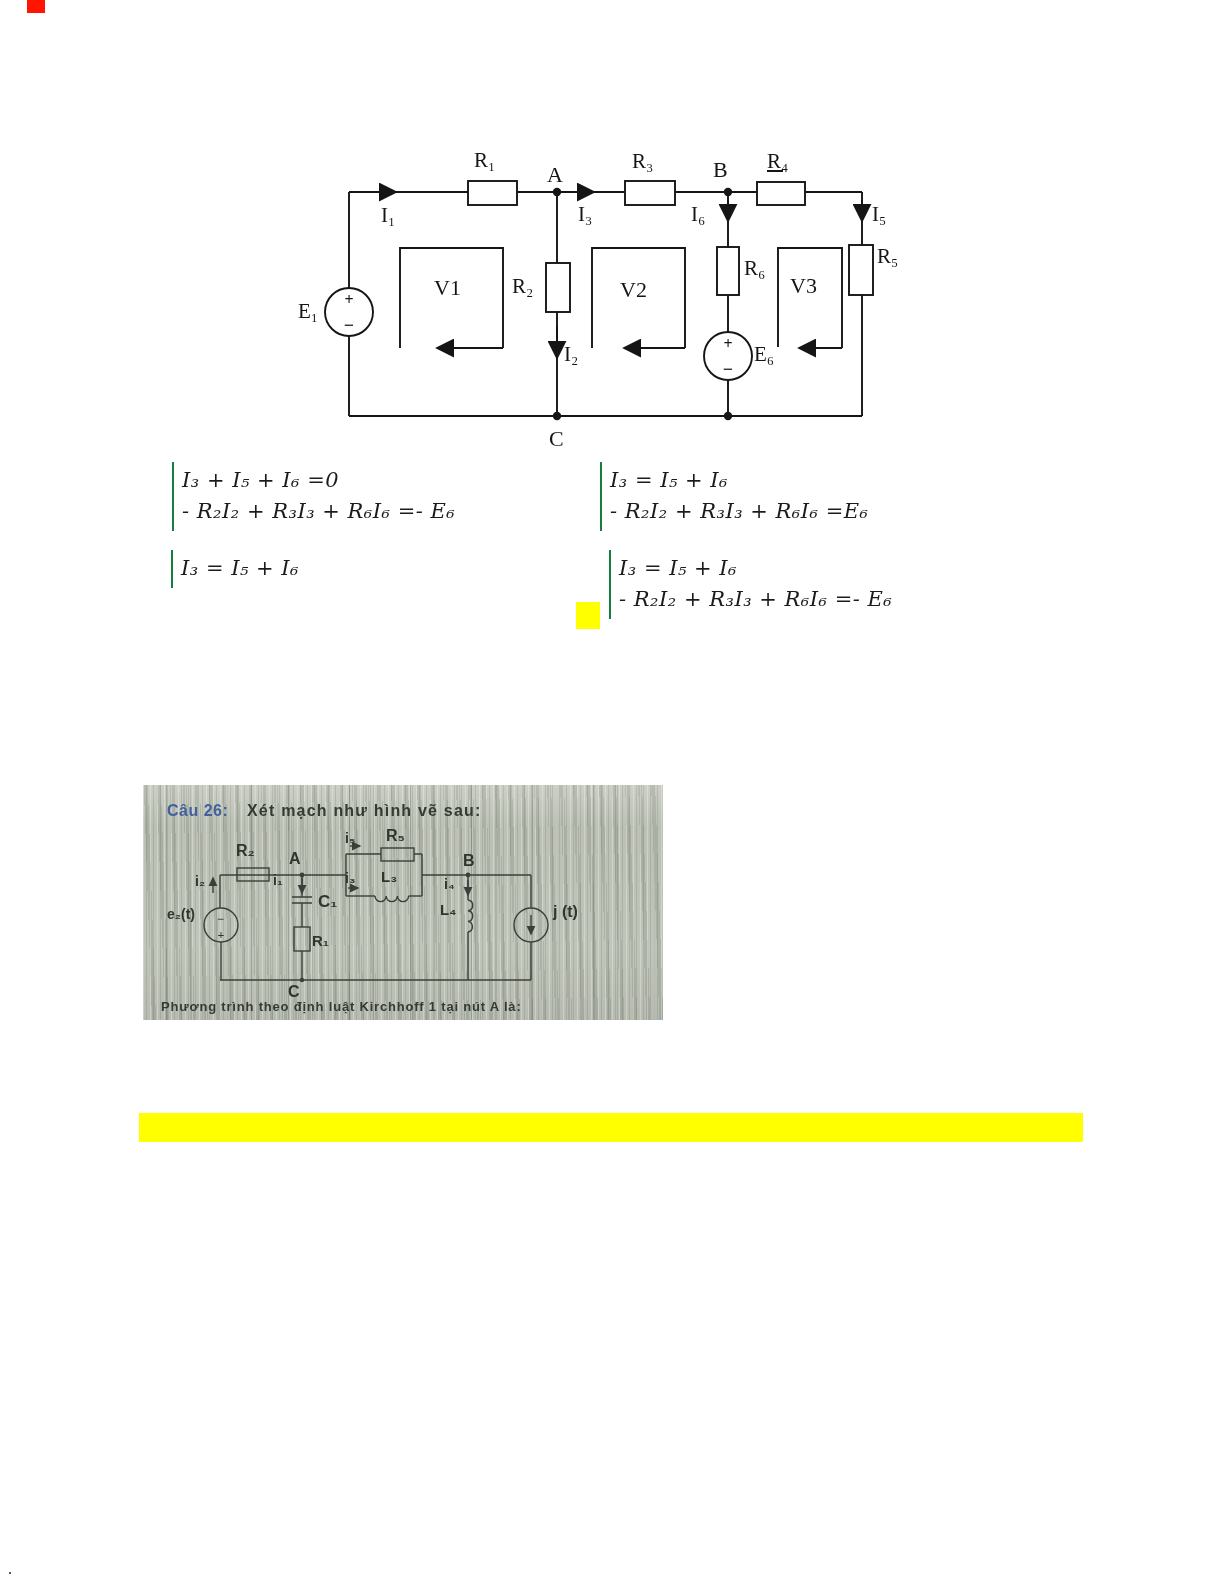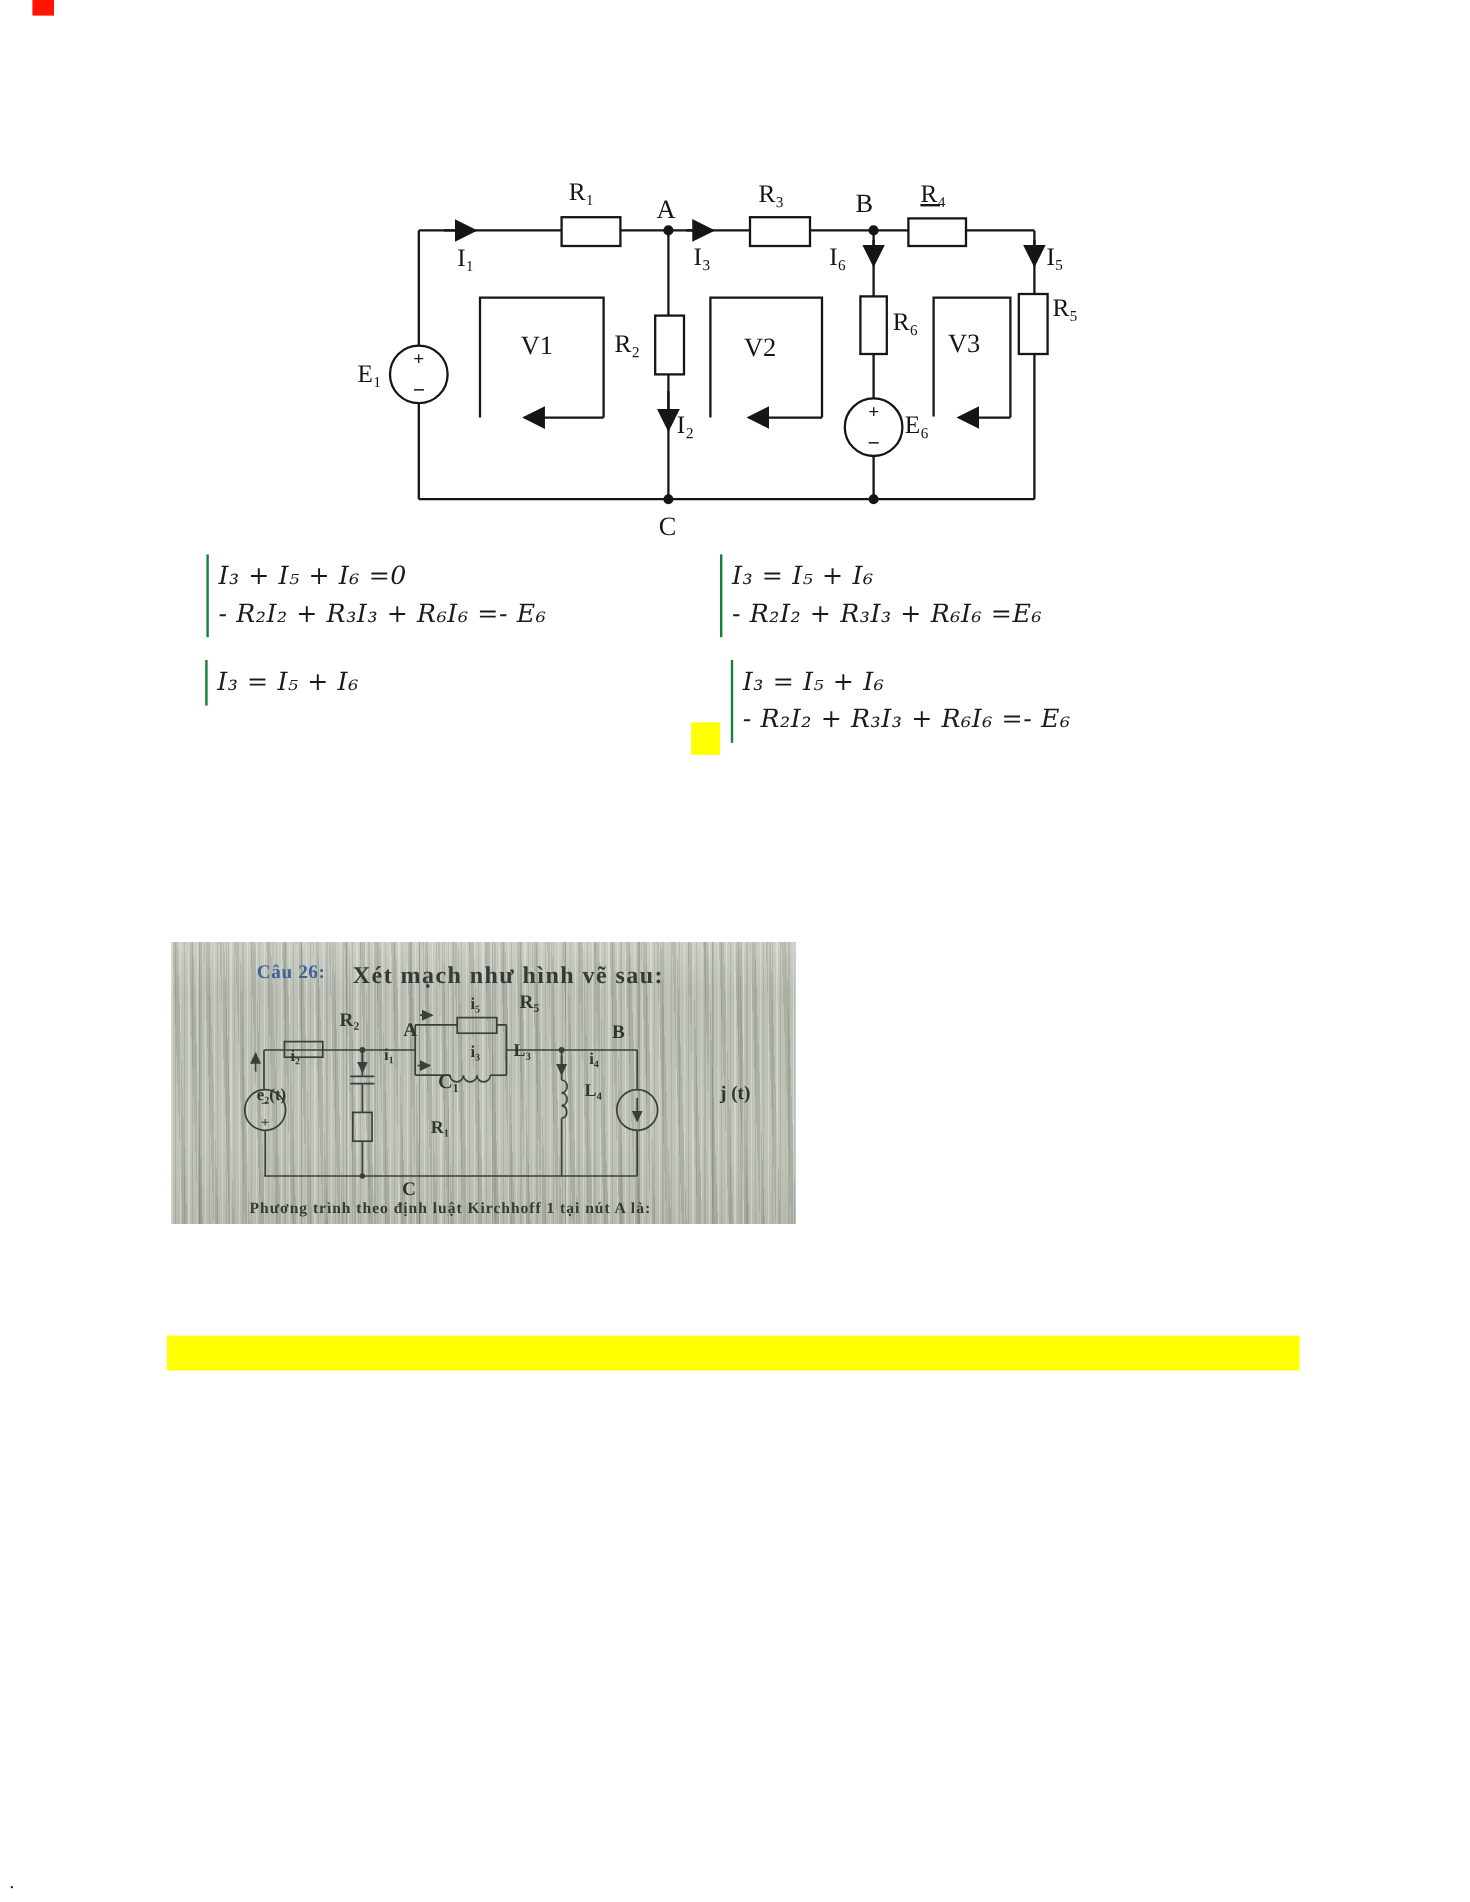--- a/index.html
+++ b/index.html
@@ -28,23 +28,23 @@
   #photo { position:absolute; left:143px; top:785px; width:520px; height:235px;
            background-color:#b7bcb0;
            background-image:
              repeating-linear-gradient(90deg, rgba(255,255,255,.28) 0 1px, rgba(0,0,0,0) 1px 3px,
                 rgba(62,72,62,.14) 3px 4px, rgba(0,0,0,0) 4px 7px),
              repeating-linear-gradient(90deg, rgba(0,0,0,0) 0 23px, rgba(66,76,66,.28) 23px 24px,
                 rgba(0,0,0,0) 24px 47px, rgba(96,106,92,.20) 47px 48px, rgba(0,0,0,0) 48px 61px),
              repeating-linear-gradient(88deg, rgba(255,255,255,.10) 0 9px, rgba(70,80,68,.10) 9px 13px),
              linear-gradient(180deg, #c6cabf 0%, #b4b9ad 18%, #b9beb2 70%, #aeb3a7 100%);
   }
-  .plbl { position:absolute; font-family:Liberation Serif, serif; color:#2f362f;
-          font-size:14px; white-space:nowrap; line-height:1; font-weight:bold;padding-left:47px; }
-  .plbl.q { font-size:20px; letter-spacing:1.2px; font-weight:bold; color:#343b34; }
+  .plbl { position:absolute; font-family:Liberation Sans, sans-serif; color:#2f362f;
+          font-size:14px; white-space:nowrap; line-height:1; font-weight:bold; }
+  .plbl.q { font-size:16px; letter-spacing:1.2px; font-weight:bold; color:#343b34; }
   .plbl.blue { color:#41619c; font-size:16px; letter-spacing:0.5px; }
   .plbl.footer { font-size:13px; letter-spacing:0.8px; font-weight:bold; color:#343b34; }
   .psign { position:absolute; width:12px; text-align:center; font-size:12px; font-weight:bold;
            color:#2f362f; line-height:1; }
   svg { position:absolute; left:0; top:0; }
 </style>
 </head>
 <body>
 
 <div id="page">

